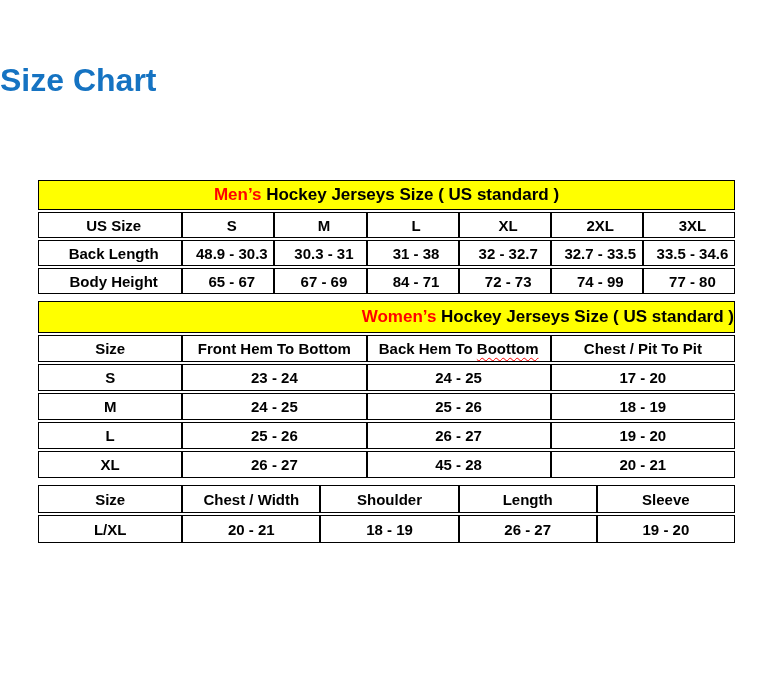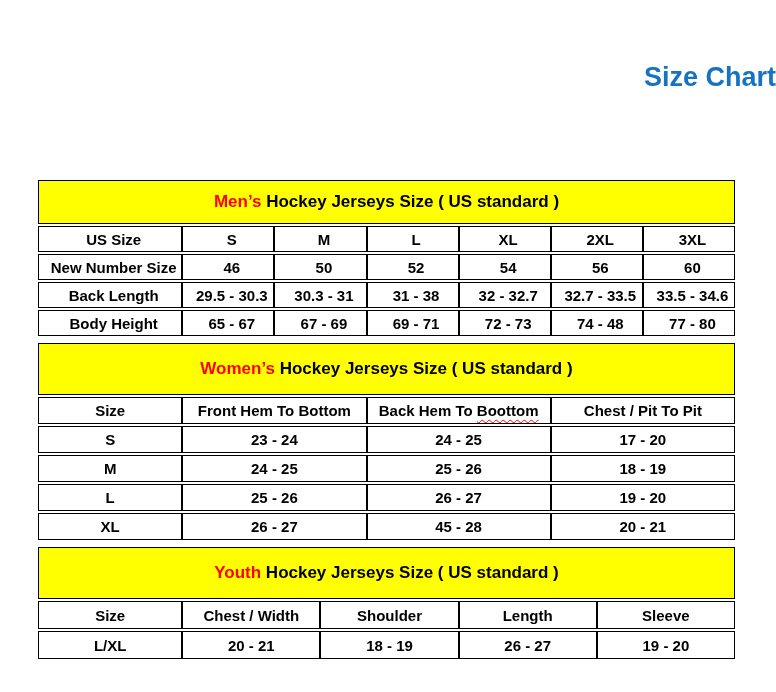--- a/index.html
+++ b/index.html
@@ -14,22 +14,22 @@
     color: #000000;
     overflow: hidden;
   }
   .canvas {
     position: relative;
     width: 776px;
     height: 692px;
   }
   .page-title {
     margin: 62px 0 22px 0;
-    text-align: right;
-    font-size: 27px;
+    text-align: left;
+    font-size: 32px;
     font-weight: bold;
     color: #1573C2;
     letter-spacing: 0px;
   }
   .tables-wrap {
     position: absolute;
     left: 38px;
     top: 118px;
     width: 697px;
   }
@@ -37,24 +37,24 @@
   section.size-section + section.size-section { margin-top: 5px; }
 
   .banner {
     box-sizing: border-box;
     border: 1px solid #000000;
     background: #FFFF00;
     text-align: center;
     font-weight: bold;
     font-size: 17px;
     line-height: 20px;
-    padding: 11px 0;
+    padding: 4px 0;
     margin-bottom: 2px;
   }
-  section.womens .banner, section.youth .banner { padding: 15px 0; }
+  section.womens .banner, section.youth .banner { padding: 5px 0; text-align: right; }
   .banner .hl { color: #FF0000; }
 
   table.size-table {
     width: 100%;
     border-collapse: separate;
     border-spacing: 0 2px;
     table-layout: fixed;
     margin-top: -2px; 
   }
   table.size-table th, table.size-table td {
@@ -107,44 +107,35 @@
               <th>S</th>
               <th>M</th>
               <th>L</th>
               <th>XL</th>
               <th>2XL</th>
               <th>3XL</th>
             </tr>
           </thead>
         <tbody>
             <tr>
-              <th>New Number Size</th>
-              <td>46</td>
-              <td>50</td>
-              <td>52</td>
-              <td>54</td>
-              <td>56</td>
-              <td>60</td>
-            </tr>
-            <tr>
               <th>Back Length</th>
-              <td>29.5 - 30.3</td>
+              <td>48.9 - 30.3</td>
               <td>30.3 - 31</td>
               <td>31 - 38</td>
               <td>32 - 32.7</td>
               <td>32.7 - 33.5</td>
               <td>33.5 - 34.6</td>
             </tr>
             <tr>
               <th>Body Height</th>
               <td>65 - 67</td>
               <td>67 - 69</td>
-              <td>69 - 71</td>
+              <td>84 - 71</td>
               <td>72 - 73</td>
-              <td>74 - 48</td>
+              <td>74 - 99</td>
               <td>77 - 80</td>
             </tr>
           </tbody>
       </table>
     </section>
 
     <section class="size-section womens">
       <div class="banner">
         <span class="hl">Women’s</span><span> Hockey Jerseys Size ( US standard )</span>
       </div>
@@ -186,23 +177,20 @@
               <th>XL</th>
               <td>26 - 27</td>
               <td>45 - 28</td>
               <td>20 - 21</td>
             </tr>
           </tbody>
       </table>
     </section>
 
     <section class="size-section youth">
-      <div class="banner">
-        <span class="hl">Youth</span><span> Hockey Jerseys Size ( US standard )</span>
-      </div>
       <table class="size-table youth">
         <colgroup>
           <col style="width:20.7%">
           <col style="width:19.825%">
             <col style="width:19.825%">
             <col style="width:19.825%">
             <col style="width:19.825%">
         </colgroup>
         <thead>
             <tr>

